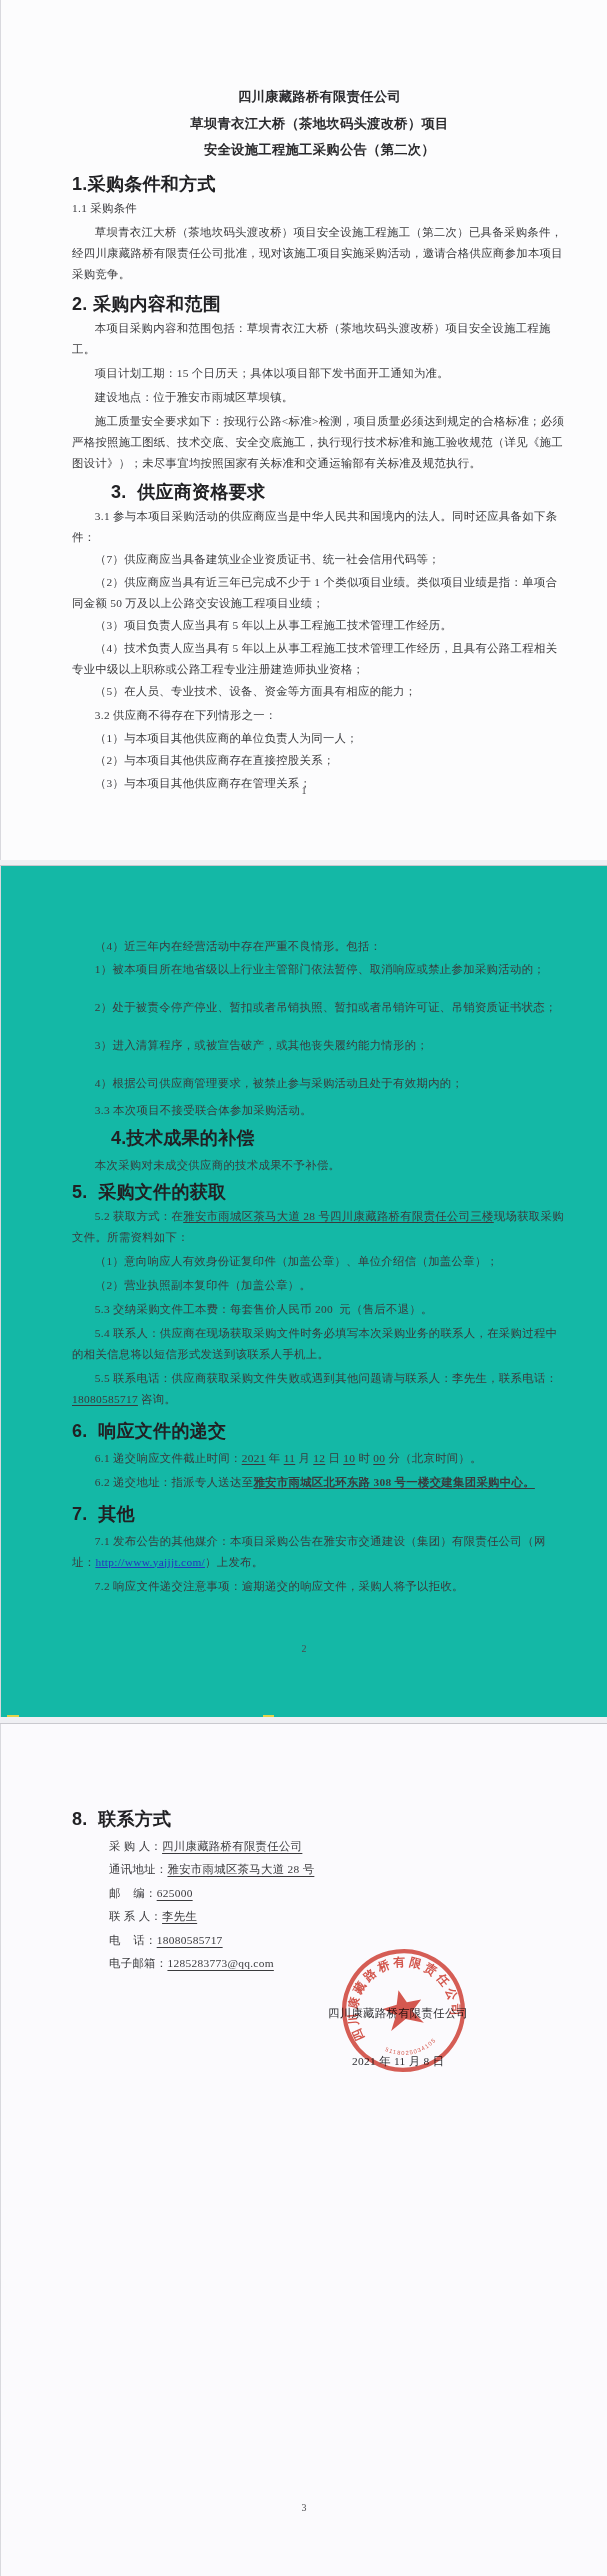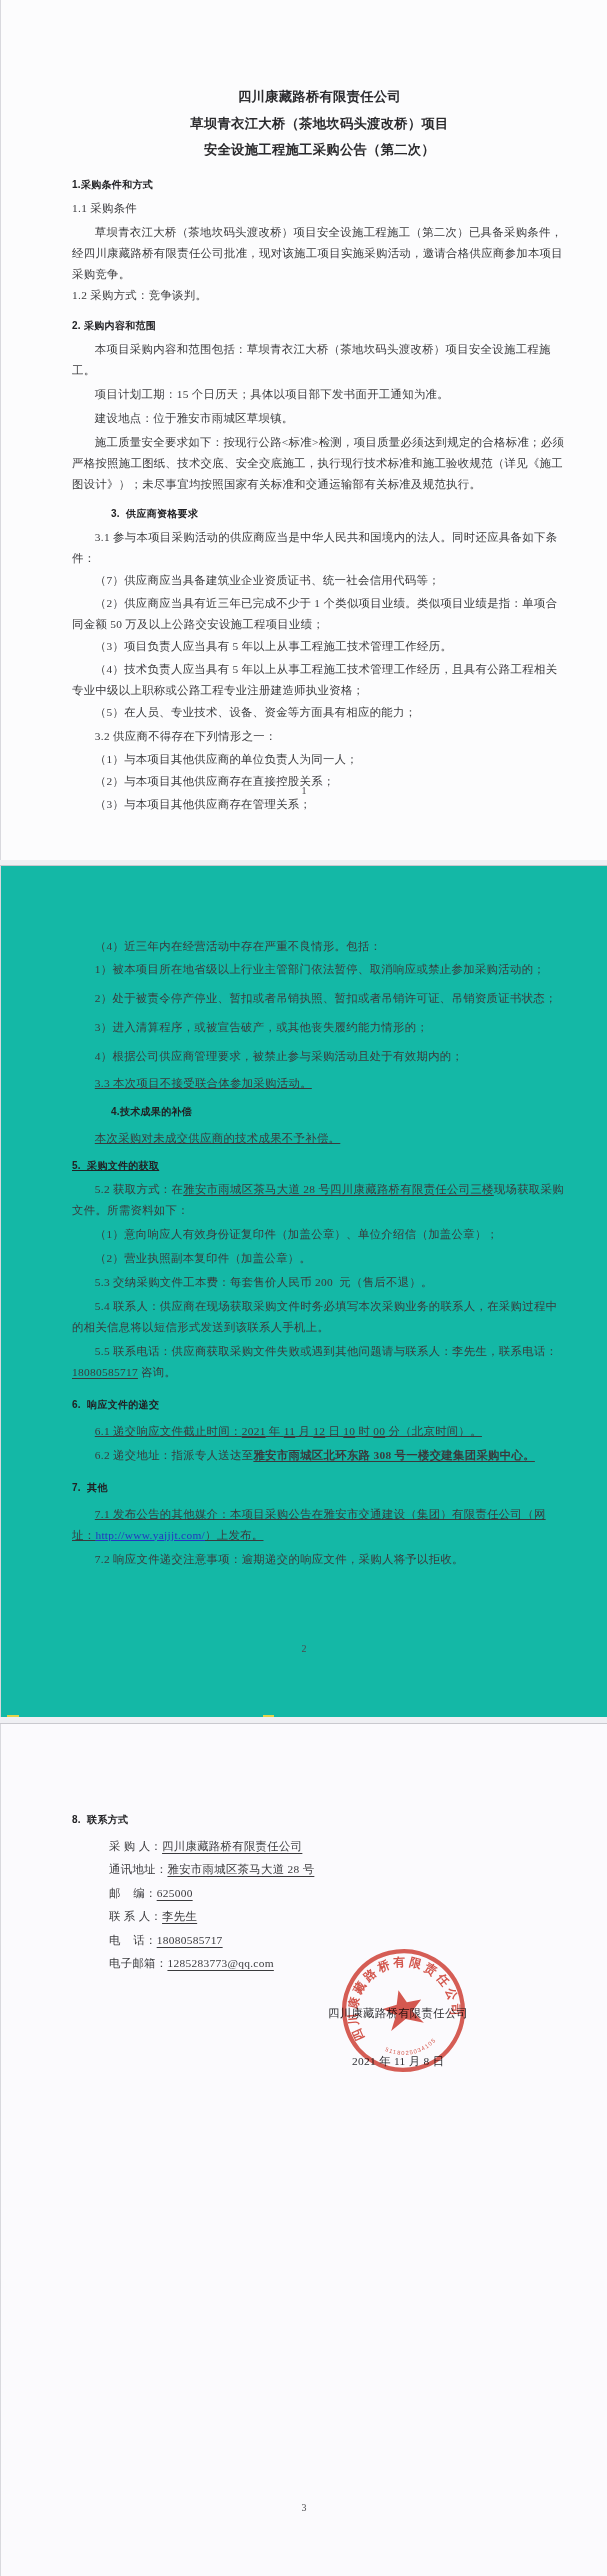--- a/index.html
+++ b/index.html
@@ -13,23 +13,23 @@
   .page-gap{height:5.3px;background:#efeff3;border-bottom:0.8px solid #c9c9cf;}
   .page-gap.g2{height:6px;}
 
   .content{margin:0 40px 0 71px;color:#3a3a3d;font-size:11.4px;line-height:21px;letter-spacing:0.3px;}
   .pad1{padding-top:84px;}
   .pad2{padding-top:70px;}
   .pad3{padding-top:85px;}
 
   .title-line{font-size:13.3px;font-weight:bold;text-align:center;line-height:26.6px;color:#2b2b2e;white-space:pre-wrap;}
 
-  .sec-h{font-family:"Liberation Sans",sans-serif;font-weight:bold;font-size:10px;color:#212124;line-height:21px;white-space:pre-wrap;}
-  .mt14{margin-top:10.6px;} .mt12{margin-top:9px;} .mt10{margin-top:7.6px;margin-left:39px;} .mt8{margin-top:6px;text-decoration:underline;}
-  .mt4{margin-top:3px;} .mt2{margin-top:1.5px;} .mt0{margin-top:8px;}
+  .sec-h{font-family:"Liberation Sans",sans-serif;font-weight:bold;font-size:18px;color:#212124;line-height:21px;white-space:pre-wrap;}
+  .mt14{margin-top:10.6px;} .mt12{margin-top:9px;} .mt10{margin-top:7.6px;margin-left:39px;} .mt8{margin-top:6px;}
+  .mt4{margin-top:3px;} .mt2{margin-top:1.5px;} .mt0{margin-top:17px;}
 
   .p{white-space:pre-wrap;}
   .ind{text-indent:2em;}
 
   .hl{background:#f5e224;padding:0.8px 1.5px;}
   .seg-u{text-decoration:underline;text-underline-offset:2.3px;}
   .seg-b{font-weight:bold;}
   .seg-l{color:#2336c0;text-decoration:underline;}
 
   .page-no{position:absolute;left:0;right:0;text-align:center;font-size:10px;color:#4a4a4e;}
@@ -55,21 +55,20 @@
 
   <div class="page page-1">
     <div class="content pad1">
       <div class="title-line">四川康藏路桥有限责任公司</div>
       <div class="title-line">草坝青衣江大桥（茶地坎码头渡改桥）项目</div>
       <div class="title-line">安全设施工程施工采购公告（第二次）</div>
 
       <div class="sec-h mt14">1.采购条件和方式</div>
       <div class="p mt4">1.1 采购条件</div>
       <div class="p ind mt4">草坝青衣江大桥（茶地坎码头渡改桥）项目安全设施工程施工（第二次）已具备采购条件，经四川康藏路桥有限责任公司批准，现对该施工项目实施采购活动，邀请合格供应商参加本项目采购竞争。</div>
-      <div class="p">1.2 采购方式：竞争谈判。</div>
 
       <div class="sec-h mt12">2. 采购内容和范围</div>
       <div class="p ind mt4">本项目采购内容和范围包括：草坝青衣江大桥（茶地坎码头渡改桥）项目安全设施工程施工。</div>
       <div class="p ind mt4">项目计划工期：15 个日历天；具体以项目部下发书面开工通知为准。</div>
       <div class="p ind mt4">建设地点：位于雅安市雨城区草坝镇。</div>
       <div class="p ind mt4">施工质量安全要求如下：按现行公路&lt;标准&gt;检测，项目质量必须达到规定的合格标准；必须严格按照施工图纸、技术交底、安全交底施工，执行现行技术标准和施工验收规范（详见《施工图设计》）；未尽事宜均按照国家有关标准和交通运输部有关标准及规范执行。</div>
 
       <div class="sec-h mt10">3.  供应商资格要求</div>
       <div class="p ind mt4">3.1 参与本项目采购活动的供应商应当是中华人民共和国境内的法人。同时还应具备如下条件：</div>
       <div class="p ind mt2">（7）供应商应当具备建筑业企业资质证书、统一社会信用代码等；</div>

